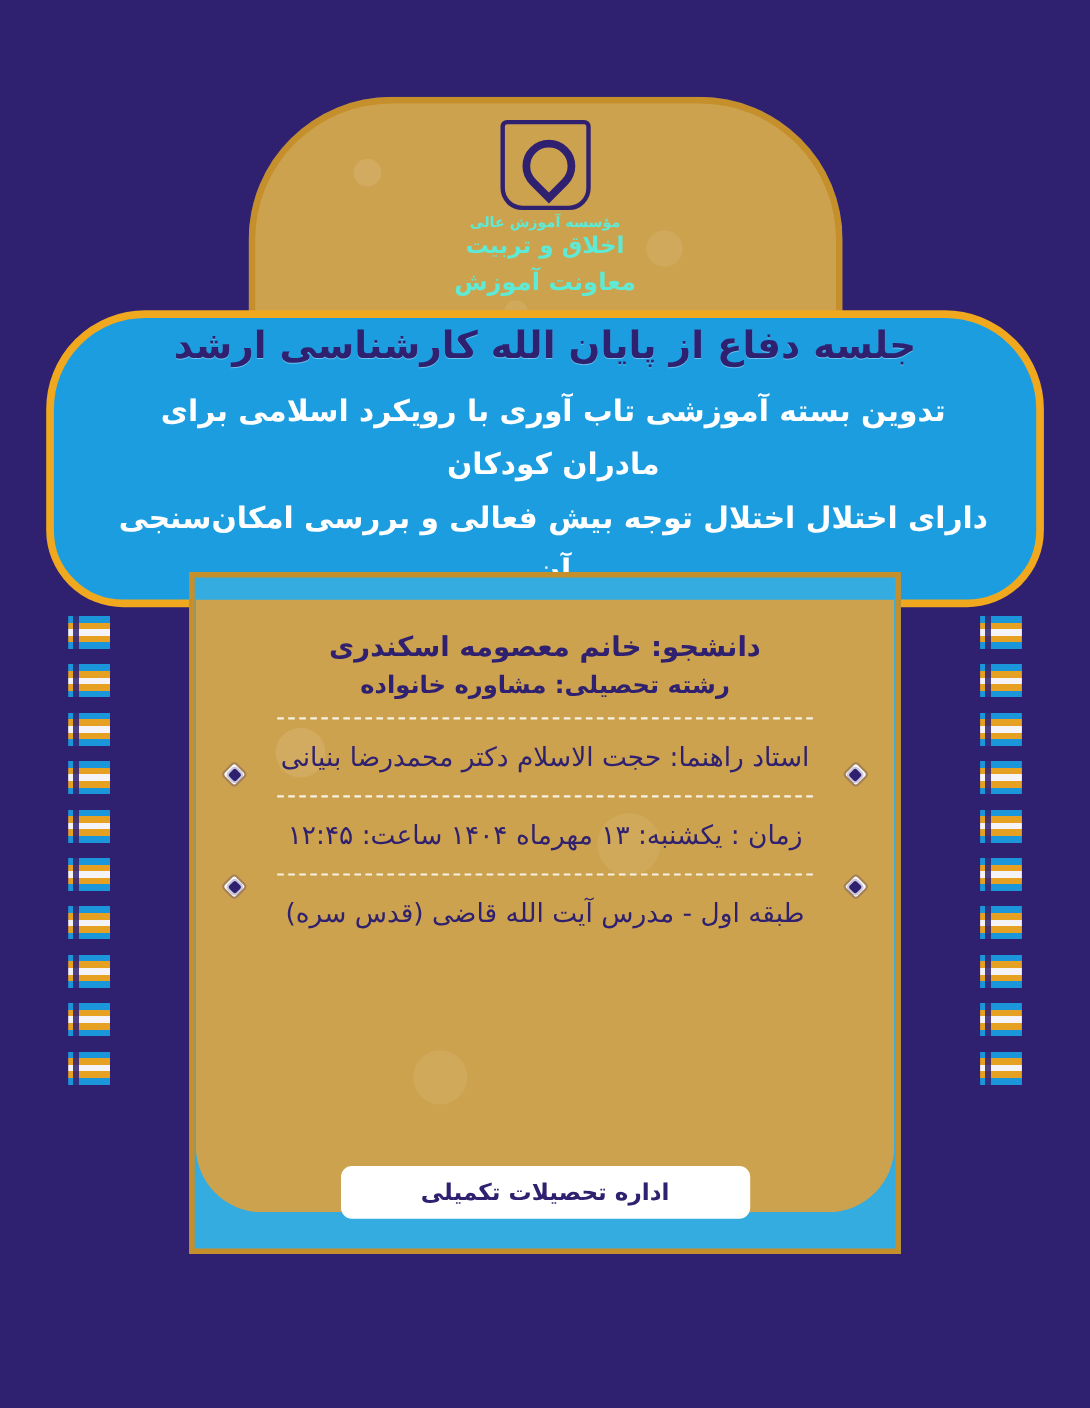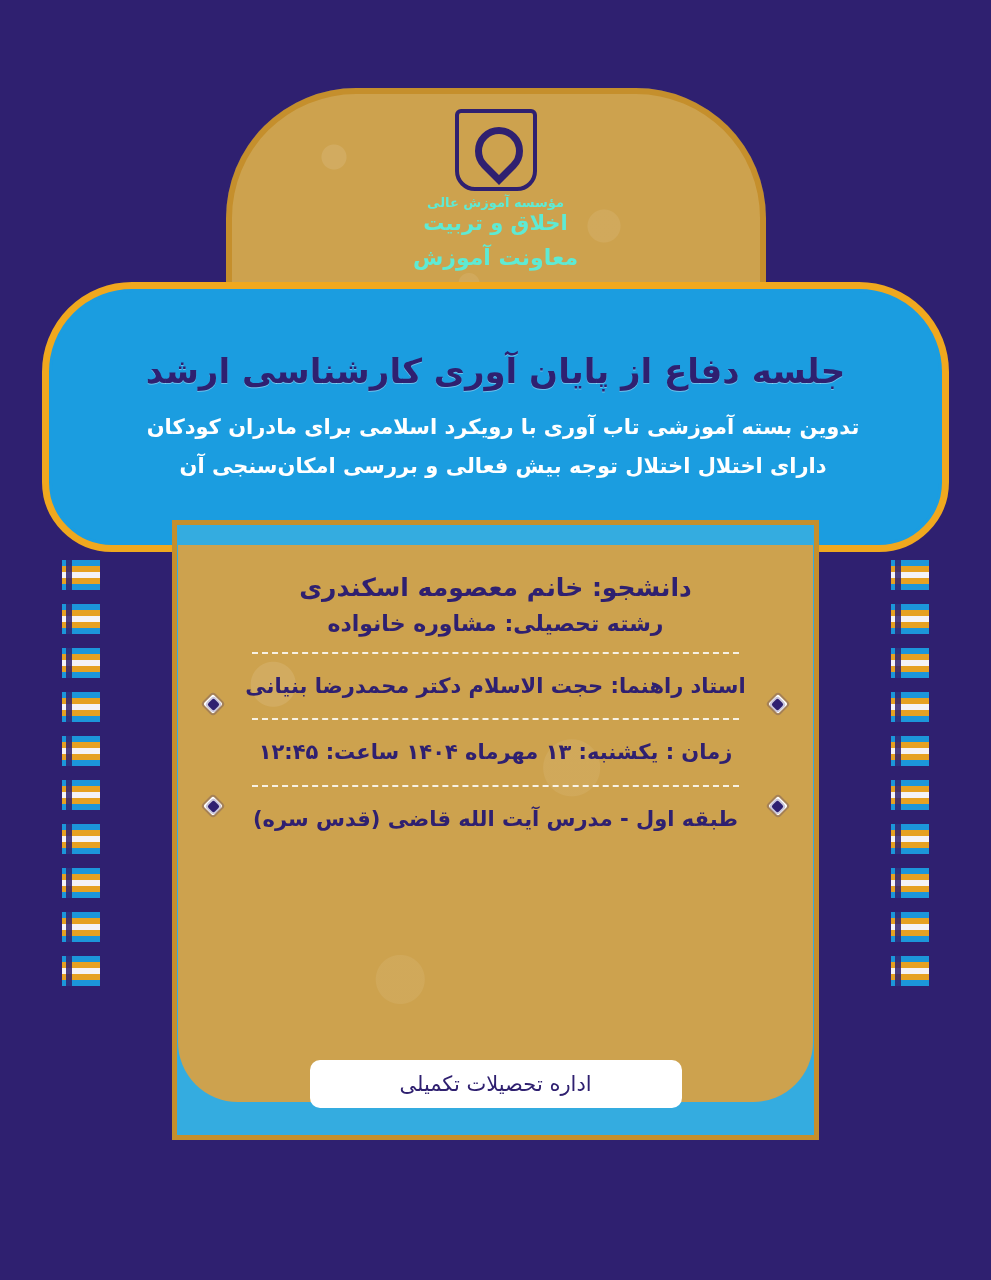--- a/index.html
+++ b/index.html
@@ -77,21 +77,21 @@
     border-radius:90px 90px 70px 70px;
     box-shadow:0 0 0 3px #1b9de0 inset;
     display:flex;flex-direction:column;align-items:center;justify-content:center;
     text-align:center;color:#ffffff;padding:0 42px;box-sizing:border-box;
   }
   .banner .title{
     color:#2f2070;font-size:34px;font-weight:bold;line-height:1.35;
     text-shadow:0 1px 0 rgba(255,255,255,.35);
   }
   .banner .subtitle{
-    margin-top:14px;font-size:21px;font-weight:bold;line-height:1.75;color:#ffffff;margin-left:15px;
+    margin-top:14px;font-size:27px;font-weight:bold;line-height:1.75;color:#ffffff;margin-left:15px;
   }
 
   
   .body-blue{
     position:absolute;left:172px;right:172px;top:520px;bottom:140px;
     background:#34ace0;
     border:5px solid #c58f2c;
     background-image:
       radial-gradient(circle at 25% 20%, rgba(255,255,255,.10) 0 30px, transparent 31px),
       radial-gradient(circle at 80% 70%, rgba(255,255,255,.08) 0 40px, transparent 41px);
@@ -105,61 +105,61 @@
     background-image:
       radial-gradient(circle at 15% 25%, rgba(255,255,255,.10) 0 22px, transparent 23px),
       radial-gradient(circle at 62% 40%, rgba(255,255,255,.07) 0 28px, transparent 29px),
       radial-gradient(circle at 35% 78%, rgba(255,255,255,.07) 0 24px, transparent 25px);
     box-sizing:border-box;padding:24px 40px 18px;
     color:#2f2070;text-align:center;
   }
   .row{margin:0 auto;}
   .r-main{font-size:25px;font-weight:bold;line-height:1.5;}
   .r-sub{font-size:22px;font-weight:bold;margin-top:4px;}
-  .r-line{font-size:21px;font-weight:bold;line-height:1.55;}
+  .r-line{font-size:24px;font-weight:normal;line-height:1.55;}
   .sep{
     height:0;border-top:2px dashed #ffffff;opacity:.85;
     margin:16px 34px;
   }
   .diamonds{position:absolute;left:0;right:0;height:0;}
   .dia{
     position:absolute;width:14px;height:14px;background:#ffffff;
     transform:rotate(45deg);border-radius:2px;
     box-shadow:0 0 0 2px rgba(47,32,112,.25);
   }
   .dia.small{width:9px;height:9px;background:#2f2070;}
 
   
   .footer-btn{
     position:absolute;left:50%;transform:translateX(-50%);
     bottom:172px;width:372px;height:48px;
     background:#ffffff;border-radius:10px;
     display:flex;align-items:center;justify-content:center;
-    color:#2f2070;font-size:21px;font-weight:normal;
+    color:#2f2070;font-size:21px;font-weight:bold;
   }
 </style>
 </head>
 <body>
 
 <div class="poster">
 
   <div class="side-band left"></div>
   <div class="side-band right"></div>
 
   <div class="top-arch"></div>
 
   <div class="logo-wrap">
     <div class="logo-mark"></div>
     <div class="logo-l1">مؤسسه آموزش عالی</div>
     <div class="logo-l2">اخلاق و تربیت</div>
     <div class="logo-l3">معاونت آموزش</div>
   </div>
 
   <div class="banner">
-    <div class="title">جلسه دفاع از پایان آوری کارشناسی ارشد</div>
+    <div class="title">جلسه دفاع از پایان الله کارشناسی ارشد</div>
     <div class="subtitle">تدوین بسته آموزشی تاب آوری با رویکرد اسلامی برای مادران کودکان</div>
     <div class="subtitle" style="margin-top:2px">دارای اختلال اختلال توجه بیش فعالی و بررسی امکان‌سنجی آن</div>
   </div>
 
   <div class="body-blue"></div>
 
   <div class="card">
 
     <div class="row r-main">دانشجو: خانم  معصومه اسکندری</div>
     <div class="row r-sub">رشته تحصیلی: مشاوره خانواده</div>

